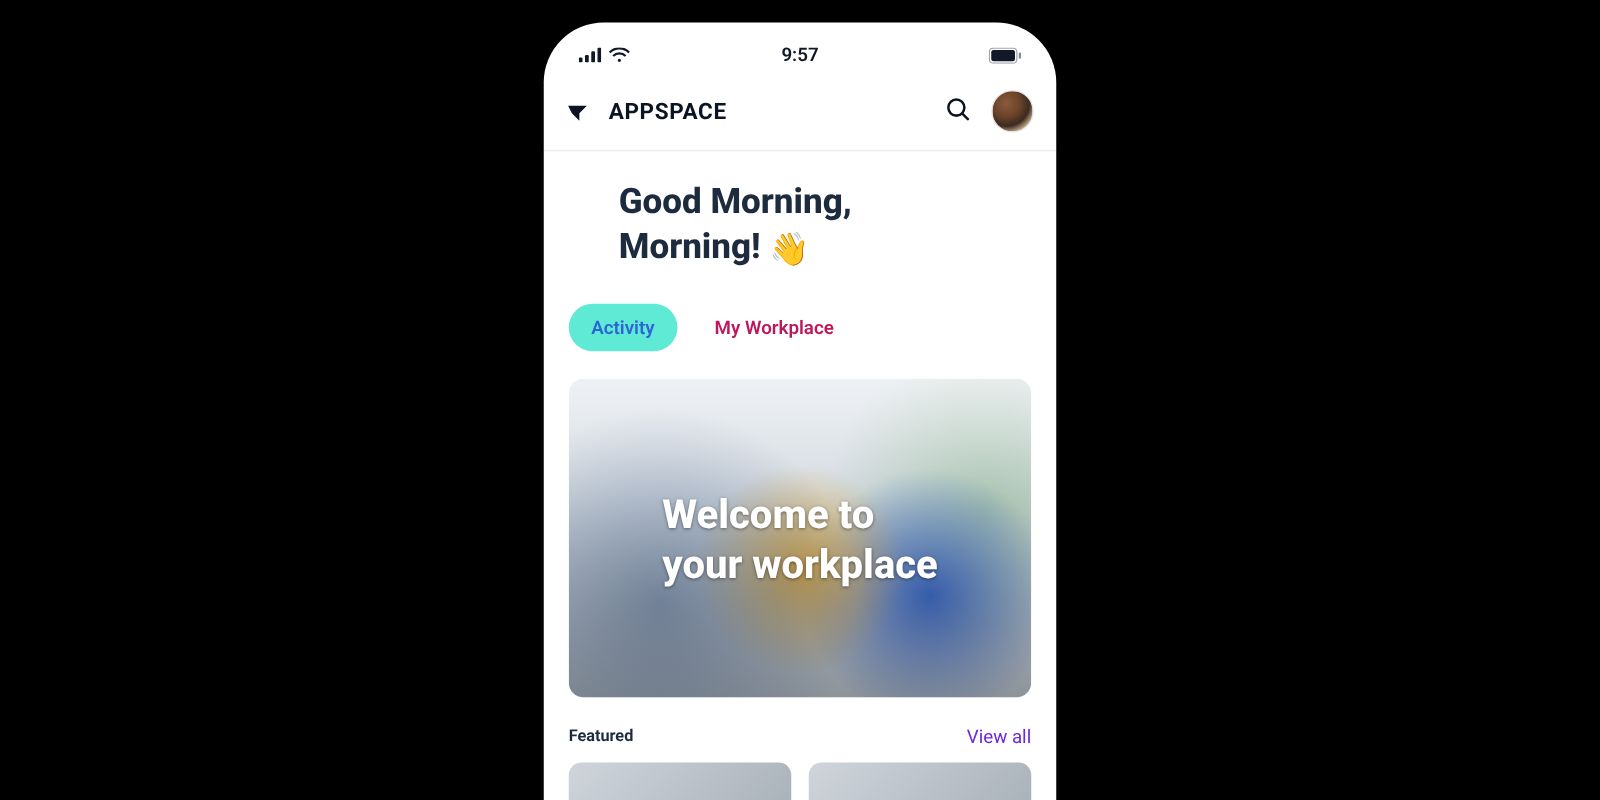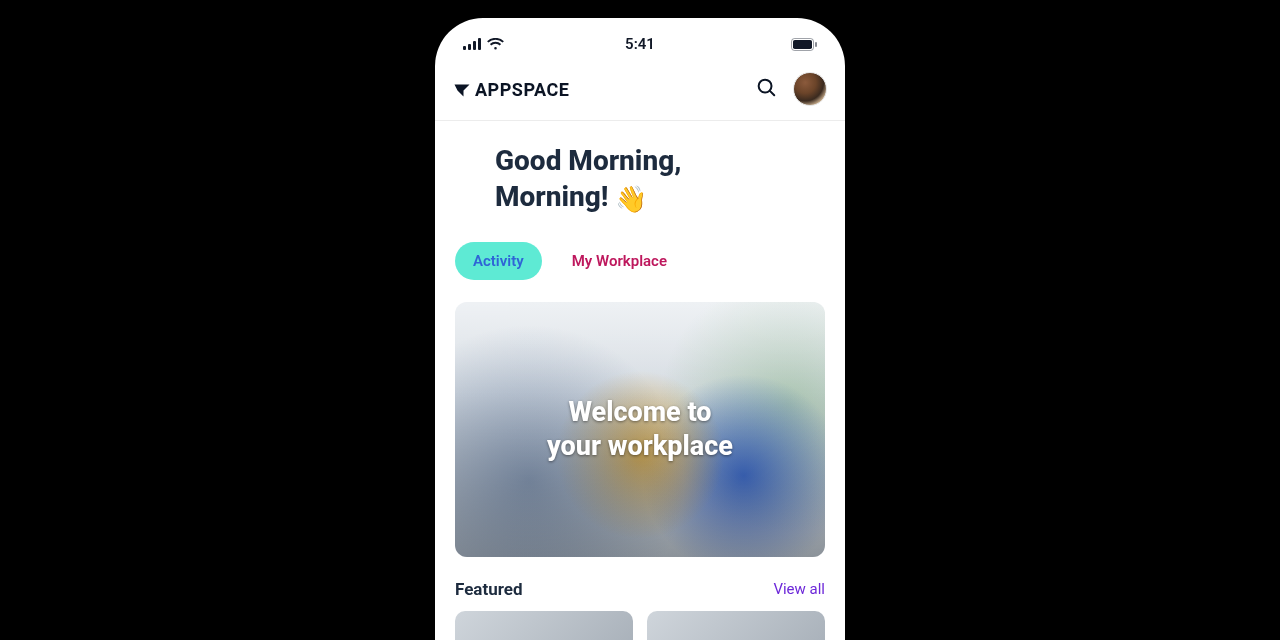--- a/index.html
+++ b/index.html
@@ -40,21 +40,21 @@
   .app-header {
     display: flex;
     align-items: center;
     justify-content: space-between;
     padding: 10px 18px 14px 18px;
     border-bottom: 1px solid #ececec;
   }
   .logo {
     display: flex;
     align-items: center;
-    gap: 4px;
+    gap: 16px;
     font-weight: 700;
     font-size: 18px;
     letter-spacing: 0.5px;
     color: #0b1424;
   }
   .logo-mark { width: 18px; height: 18px; }
   .header-actions { display: flex; align-items: center; gap: 16px; }
   .search-icon { width: 22px; height: 22px; color: #0b1424; }
   .avatar {
     width: 34px;
@@ -105,35 +105,34 @@
   }
   .hero::before {
     content: "";
     position: absolute;
     inset: 0;
     background: linear-gradient(180deg, rgba(255,255,255,0.25) 0%, rgba(0,0,0,0) 35%, rgba(0,0,0,0.22) 100%);
   }
   .hero-text {
     position: relative;
     color: #fff;
-    font-size: 27px;
+    font-size: 32px;
     font-weight: 800;
     line-height: 1.25;
-    text-align: center;
     text-shadow: 0 1px 3px rgba(0,0,0,0.45);
     padding: 0 16px;
   }
   .featured-row {
     display: flex;
     justify-content: space-between;
     align-items: center;
     margin-bottom: 12px;
   }
   .featured-title {
-    font-size: 17px;
+    font-size: 13px;
     font-weight: 700;
     color: #1d2b3e;
   }
   .view-all {
     font-size: 15px;
     font-weight: 400;
     color: #6d28d9;
     cursor: pointer;
   }
   .featured-cards { display: flex; gap: 14px; }
@@ -160,21 +159,21 @@
         </svg>
       </span>
       <span class="wifi">
         <svg width="17" height="12" viewBox="0 0 17 12" fill="#111827">
           <path d="M8.5 11.5a1.3 1.3 0 100-2.6 1.3 1.3 0 000 2.6z"></path>
           <path d="M4.2 7.4a6.2 6.2 0 018.6 0l1.3-1.3a8 8 0 00-11.2 0l1.3 1.3z"></path>
           <path d="M1.4 4.6a10.1 10.1 0 0114.2 0l1.3-1.3a12 12 0 00-16.8 0l1.3 1.3z"></path>
         </svg>
       </span>
     </div>
-    <div class="status-center">5:41</div>
+    <div class="status-center">9:57</div>
     <div class="status-right">
       <span class="battery">
         <svg width="26" height="13" viewBox="0 0 26 13">
           <rect x="0.5" y="0.5" width="22" height="12" rx="3" fill="none" stroke="#111827" stroke-opacity="0.4"></rect>
           <rect x="2" y="2" width="19" height="9" rx="1.8" fill="#111827"></rect>
           <rect x="24" y="4" width="2" height="5" rx="1" fill="#111827" fill-opacity="0.5"></rect>
         </svg>
       </span>
     </div>
   </div>

